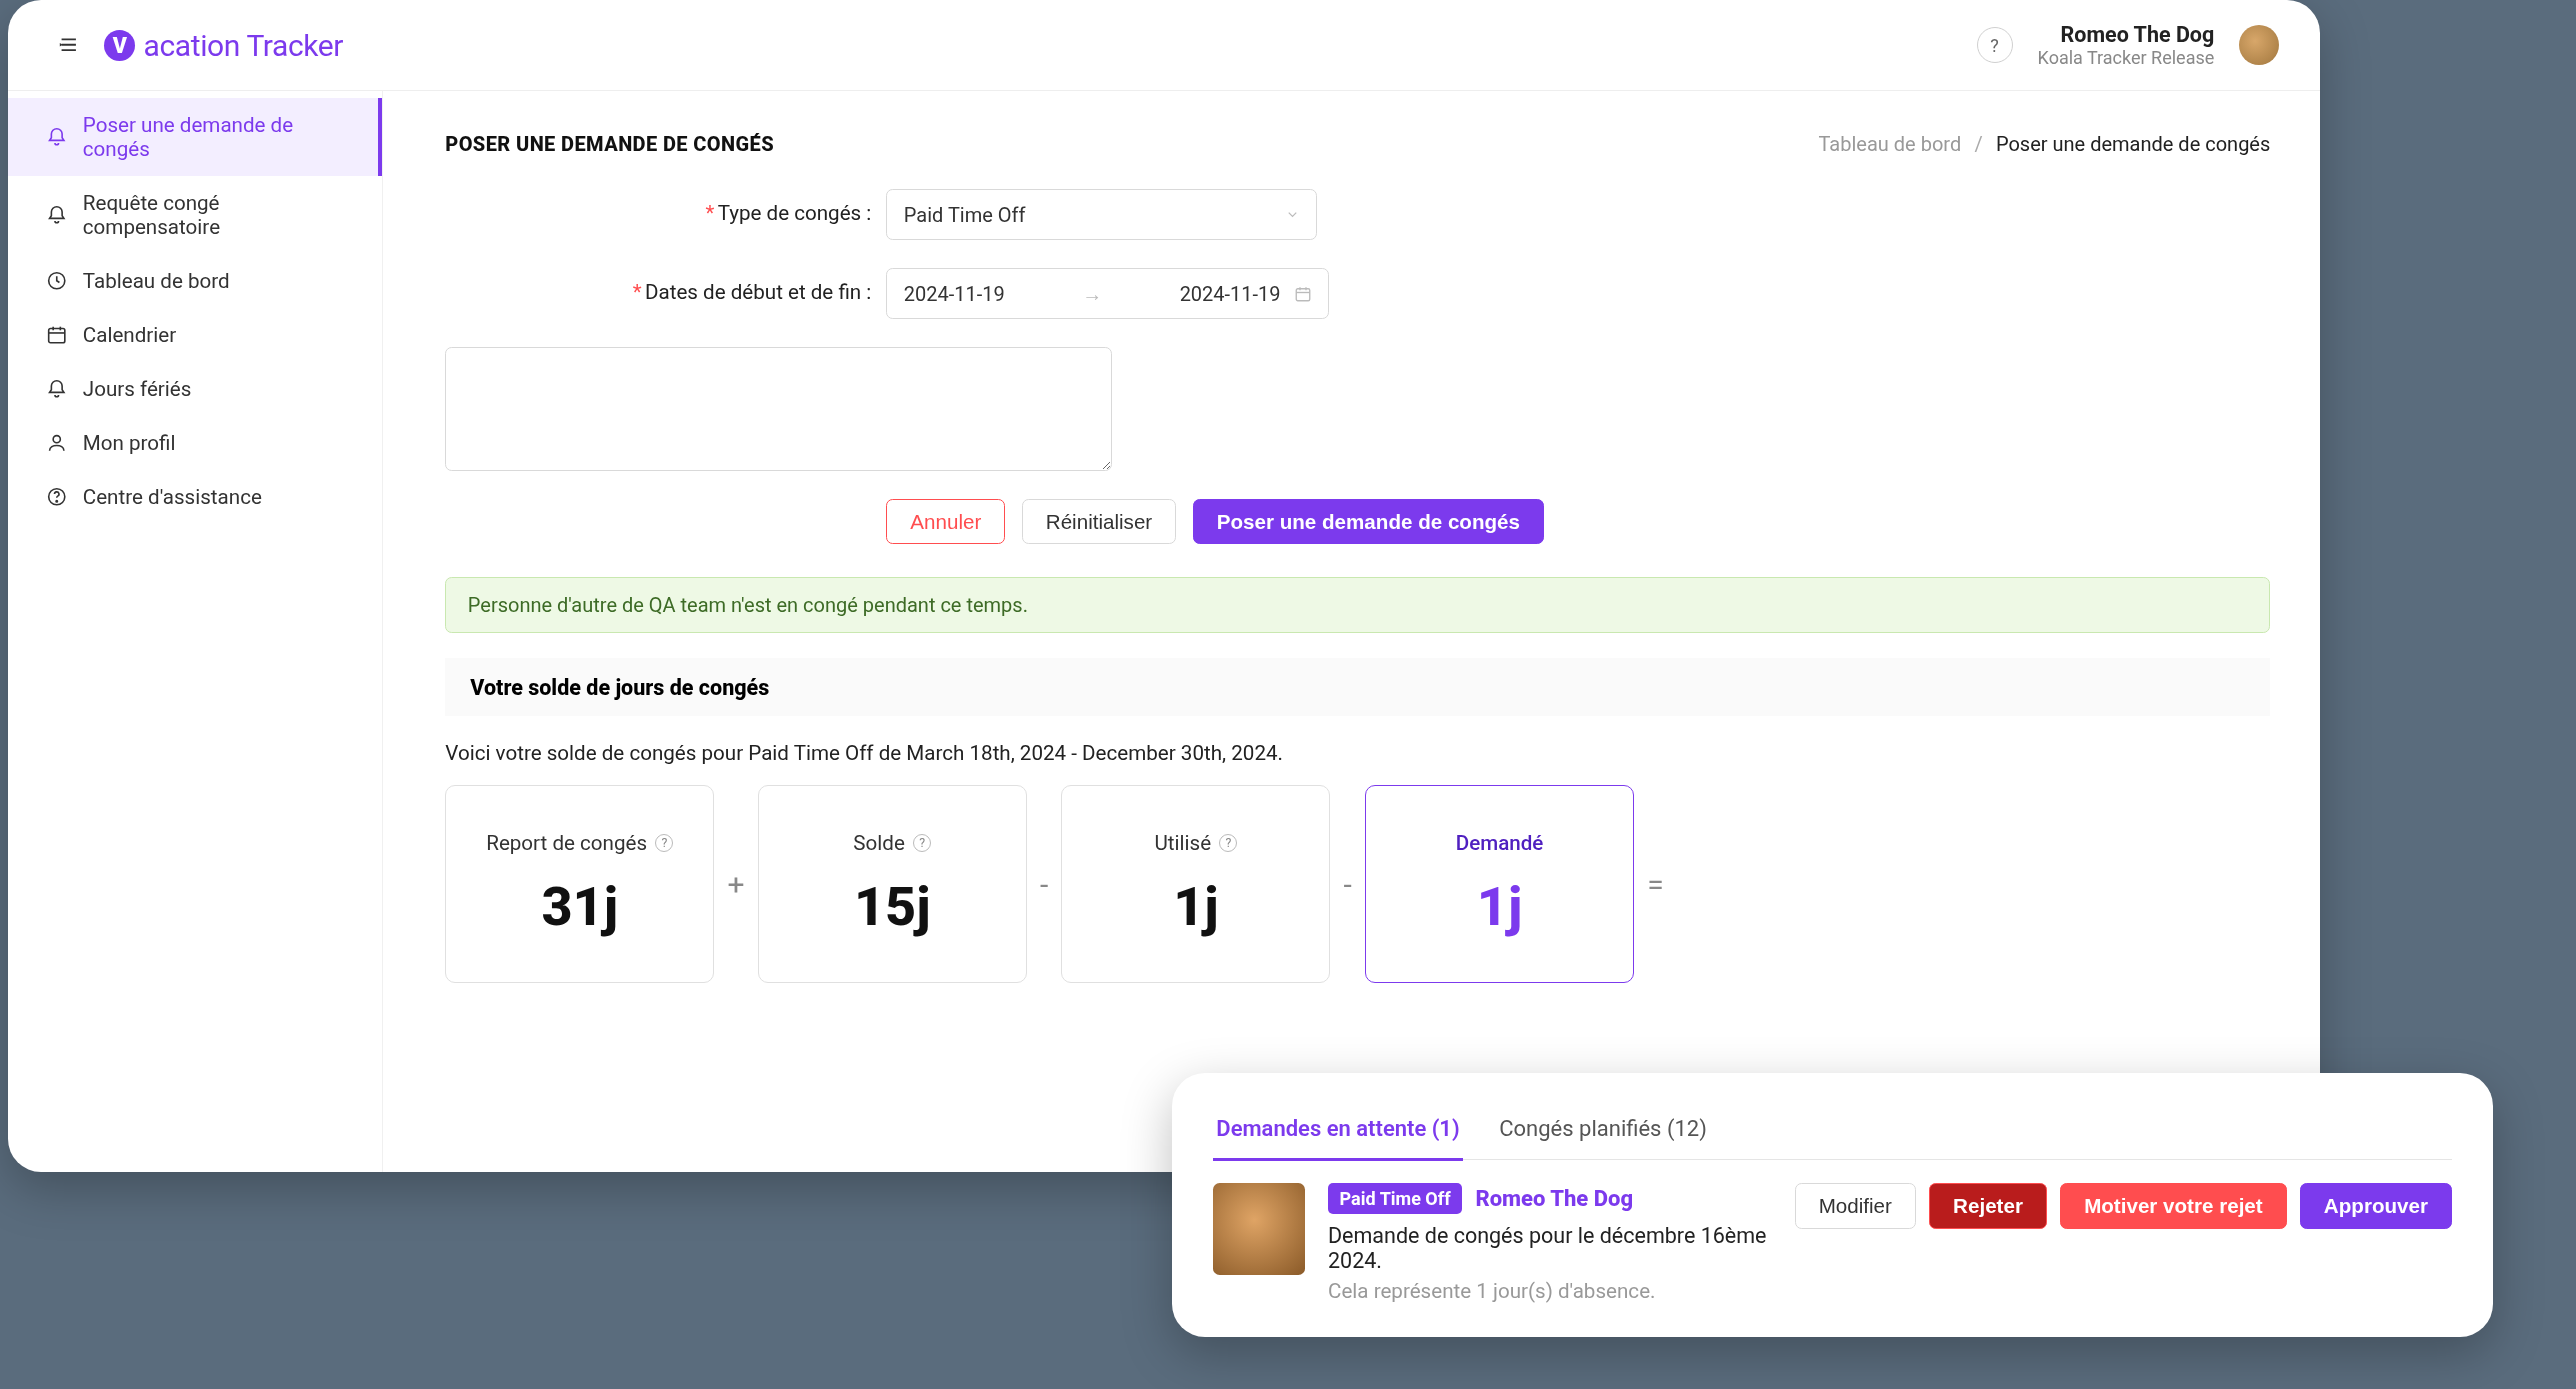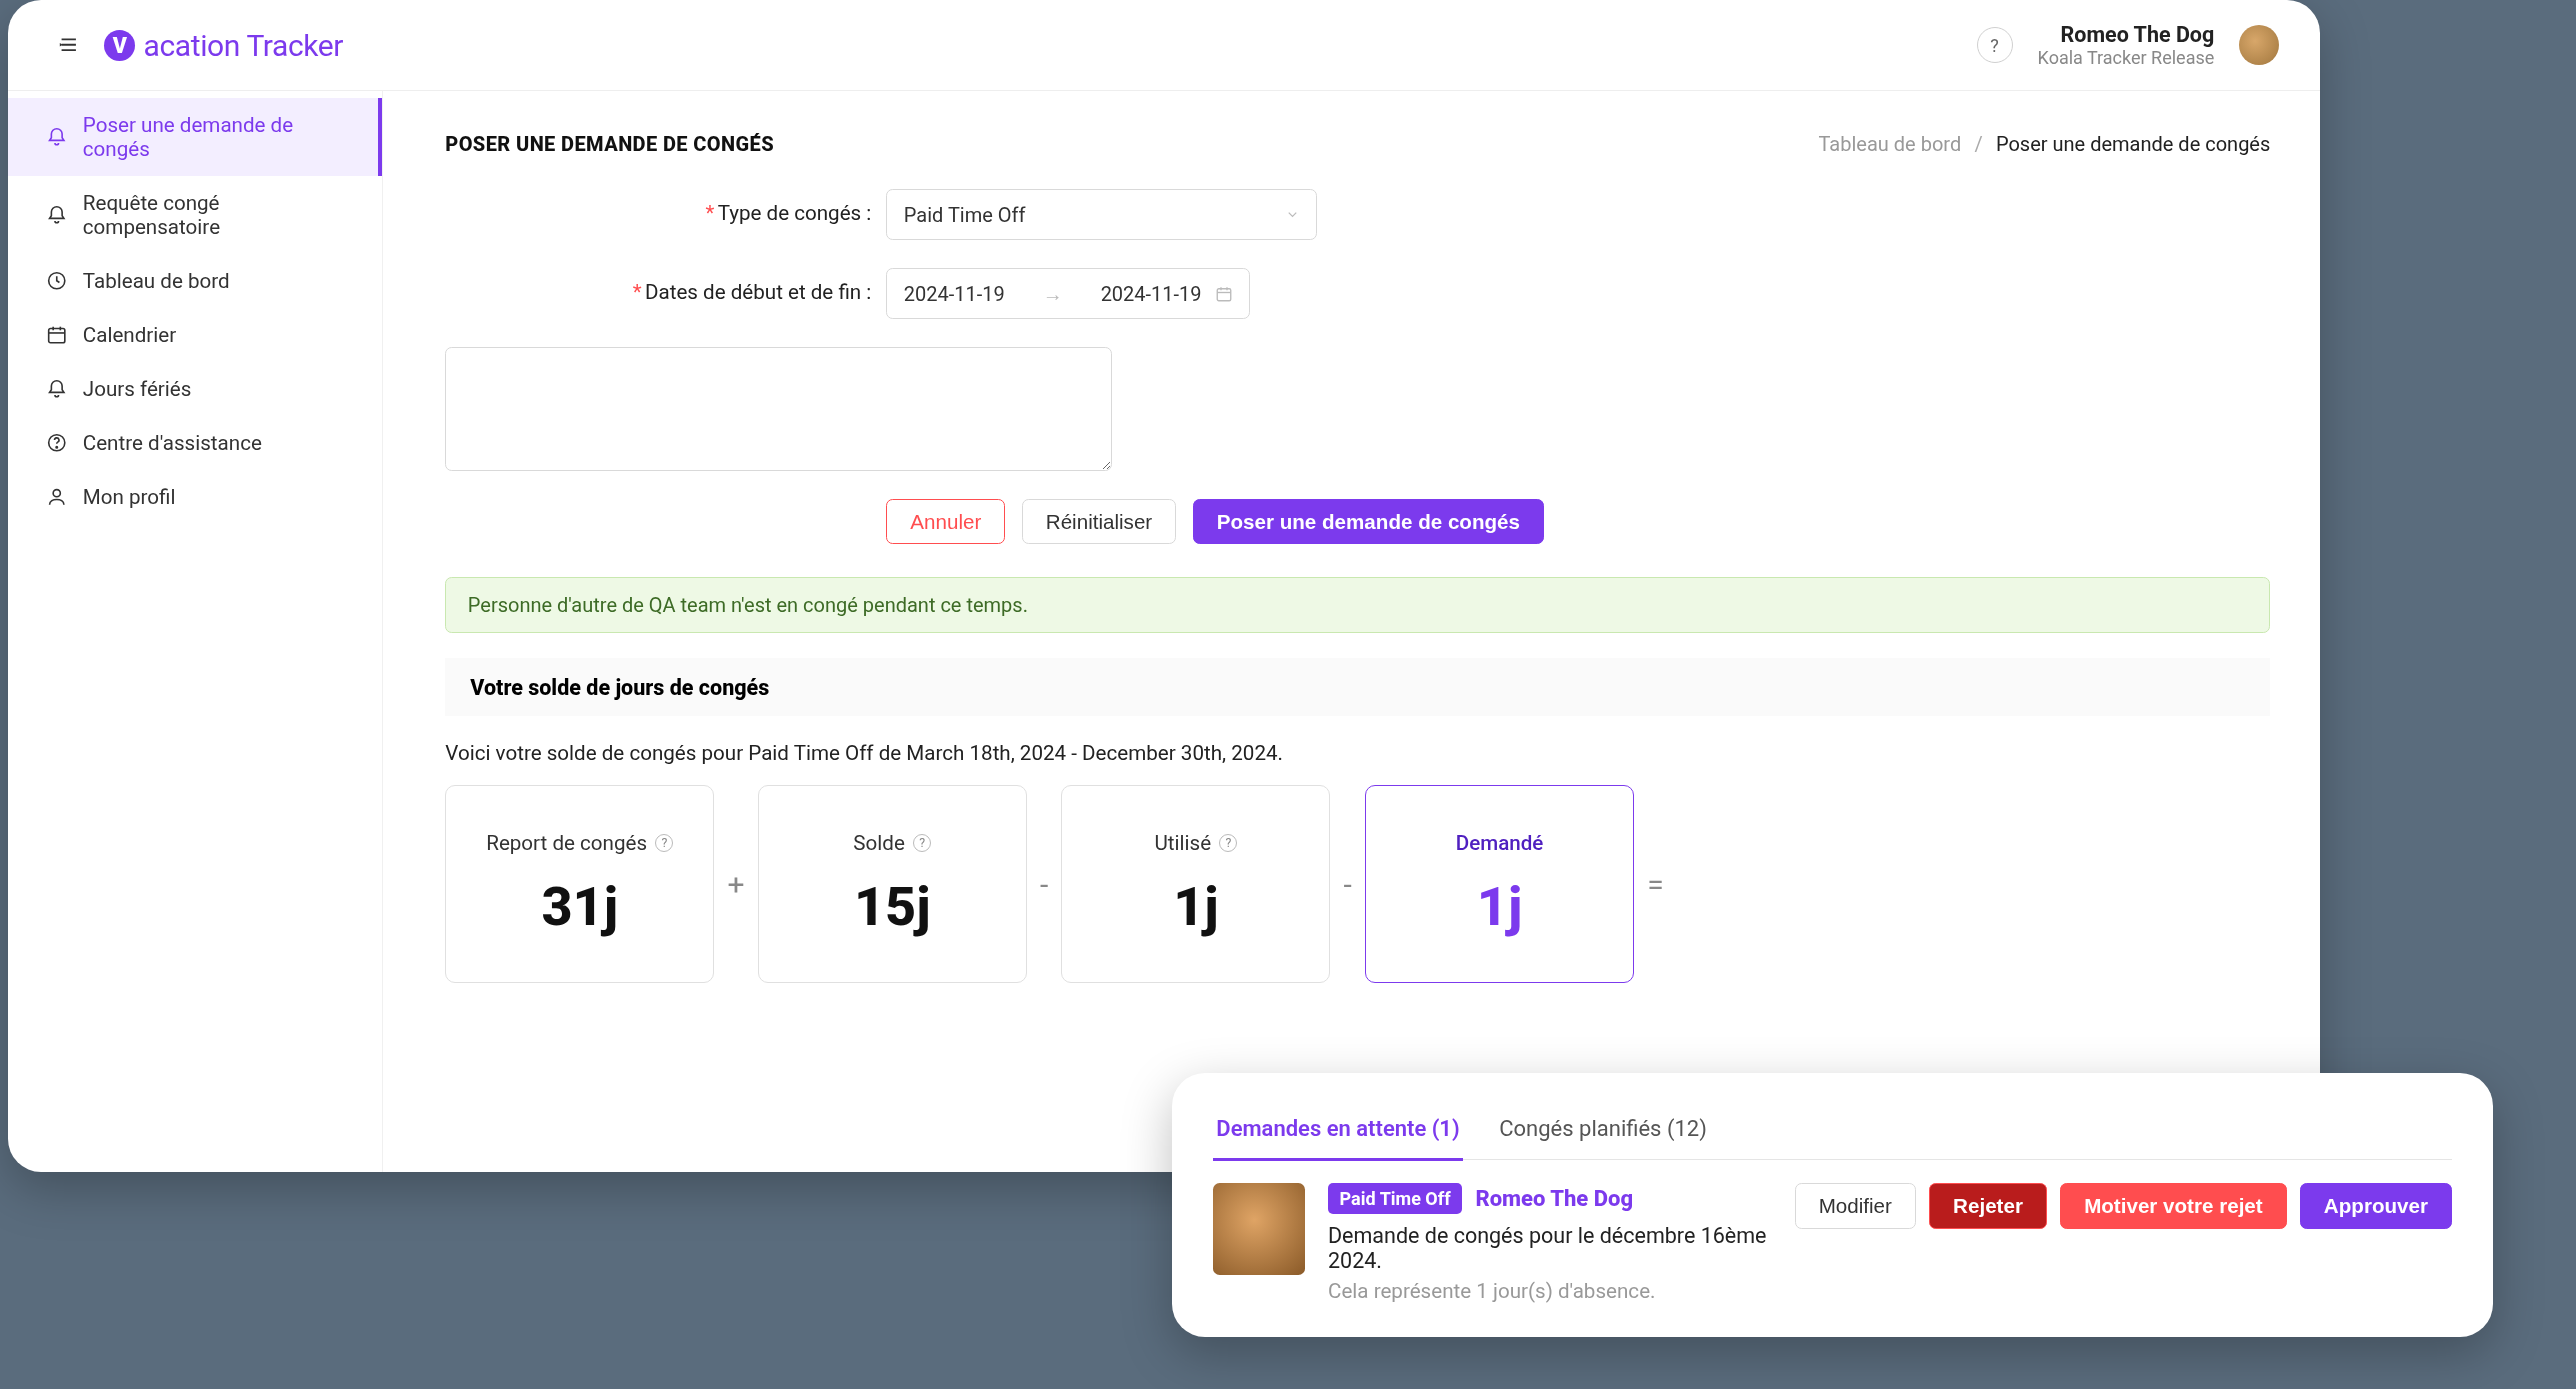--- a/index.html
+++ b/index.html
@@ -128,21 +128,21 @@
 .select, .daterange, .textarea, .btn {
   border: 1.2px solid #d9d9d9; border-radius: 6.6px;
   background: #fff; font-size: 20px; color: #333;
 }
 .select {
   width: 431px; height: 51px; padding: 0 16.5px;
   display: flex; align-items: center; justify-content: space-between;
   cursor: pointer;
 }
 .daterange {
-  width: 364px; height: 51px; padding: 0 16.5px;
+  width: 443px; height: 51px; padding: 0 16.5px;
   display: flex; align-items: center; gap: 13.2px; justify-content: space-between;
 }
 .daterange .date { flex: 0 0 auto; color: #333; }
 .daterange .arrow { color: #bbb; flex: 1; text-align: center; }
 .daterange .cal-icon { color: #bbb; margin-left: auto; }
 .textarea {
   width: 667px; height: 124px; resize: both; padding: 11.6px;
   font-family: inherit;
 }
 .form-actions {
@@ -294,32 +294,32 @@
       </div>
       <div class="nav-item">
         <svg class="nav-icon" viewBox="0 0 24 24" fill="none" stroke="currentColor" stroke-width="1.8">
             <path d="M12 3a6 6 0 0 0-6 6v4l-2 3h16l-2-3V9a6 6 0 0 0-6-6z"></path>
             <path d="M10 19a2 2 0 0 0 4 0"></path>
           </svg>
         <span>Jours fériés</span>
       </div>
       <div class="nav-item">
         <svg class="nav-icon" viewBox="0 0 24 24" fill="none" stroke="currentColor" stroke-width="1.8">
+            <circle cx="12" cy="8" r="4"></circle>
+            <path d="M4 21c0-4 4-6 8-6s8 2 8 6"></path>
+          </svg>
+        <span>Mon profil</span>
+      </div>
+      <div class="nav-item">
+        <svg class="nav-icon" viewBox="0 0 24 24" fill="none" stroke="currentColor" stroke-width="1.8">
             <circle cx="12" cy="12" r="9"></circle>
             <path d="M9.5 9a2.5 2.5 0 1 1 3.5 2.3c-.8.4-1 1-1 1.7"></path>
             <circle cx="12" cy="17" r="0.8" fill="currentColor"></circle>
           </svg>
         <span>Centre d'assistance</span>
-      </div>
-      <div class="nav-item">
-        <svg class="nav-icon" viewBox="0 0 24 24" fill="none" stroke="currentColor" stroke-width="1.8">
-            <circle cx="12" cy="8" r="4"></circle>
-            <path d="M4 21c0-4 4-6 8-6s8 2 8 6"></path>
-          </svg>
-        <span>Mon profil</span>
       </div>
     </nav>
 
     <main class="main">
       <div class="page-head">
         <h1 class="page-title">POSER UNE DEMANDE DE CONGÉS</h1>
         <div class="breadcrumb">
           <span>Tableau de bord</span>
           <span class="sep">/</span>
           <span class="current">Poser une demande de congés</span>

